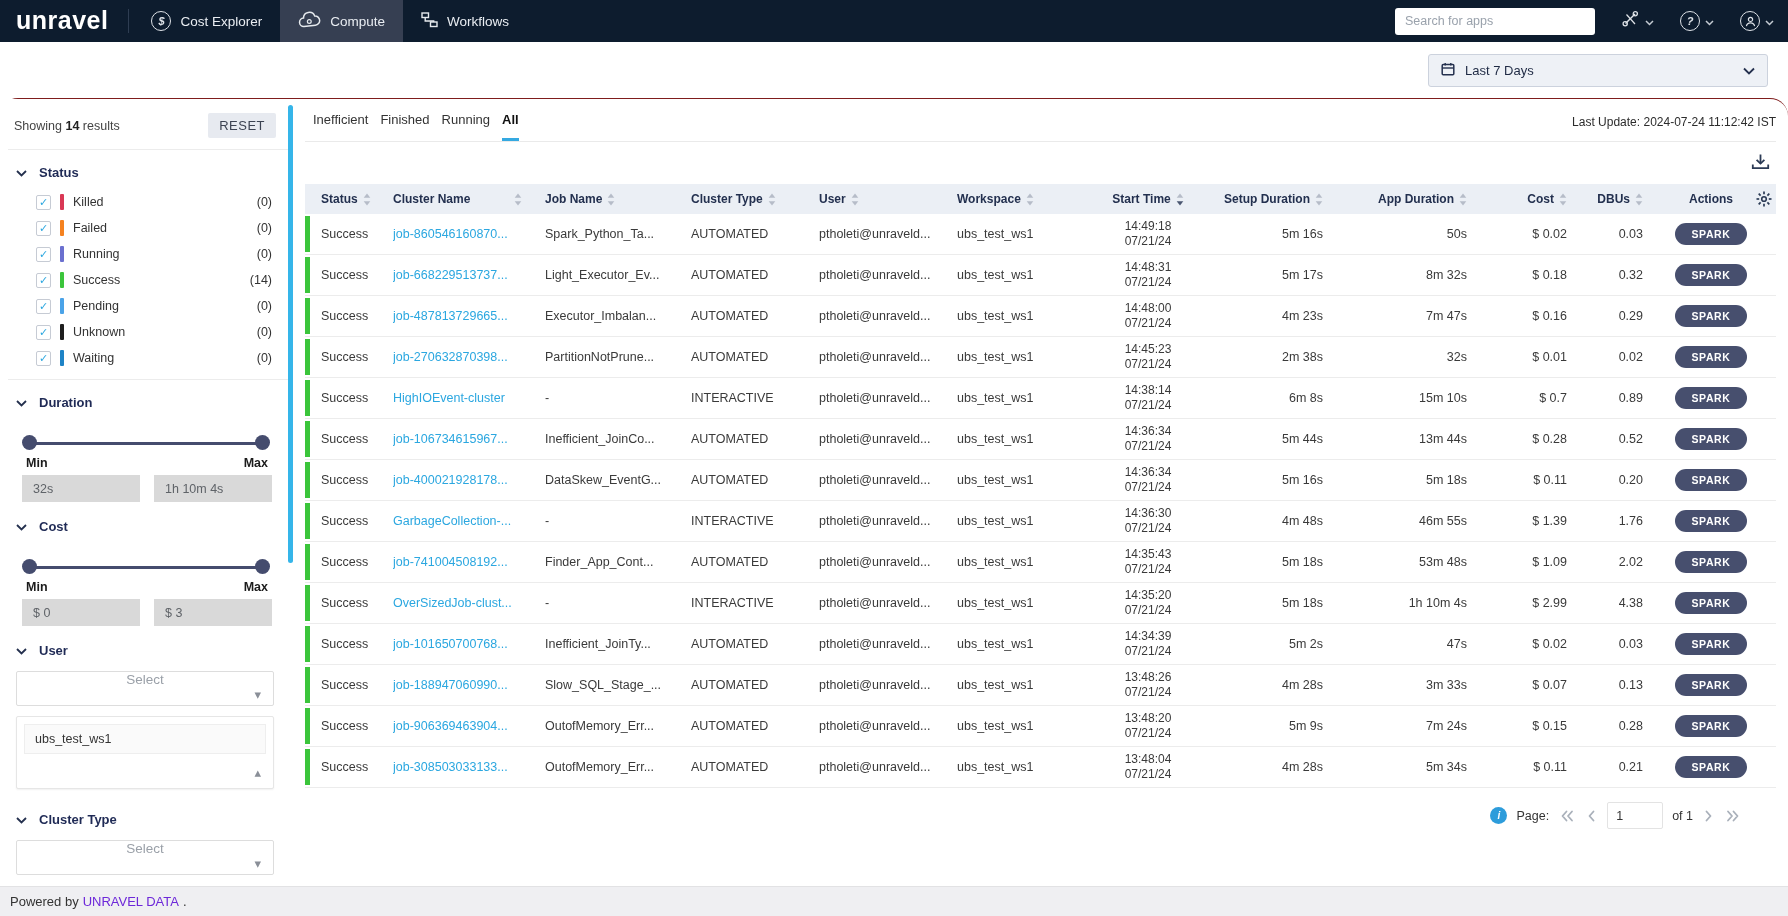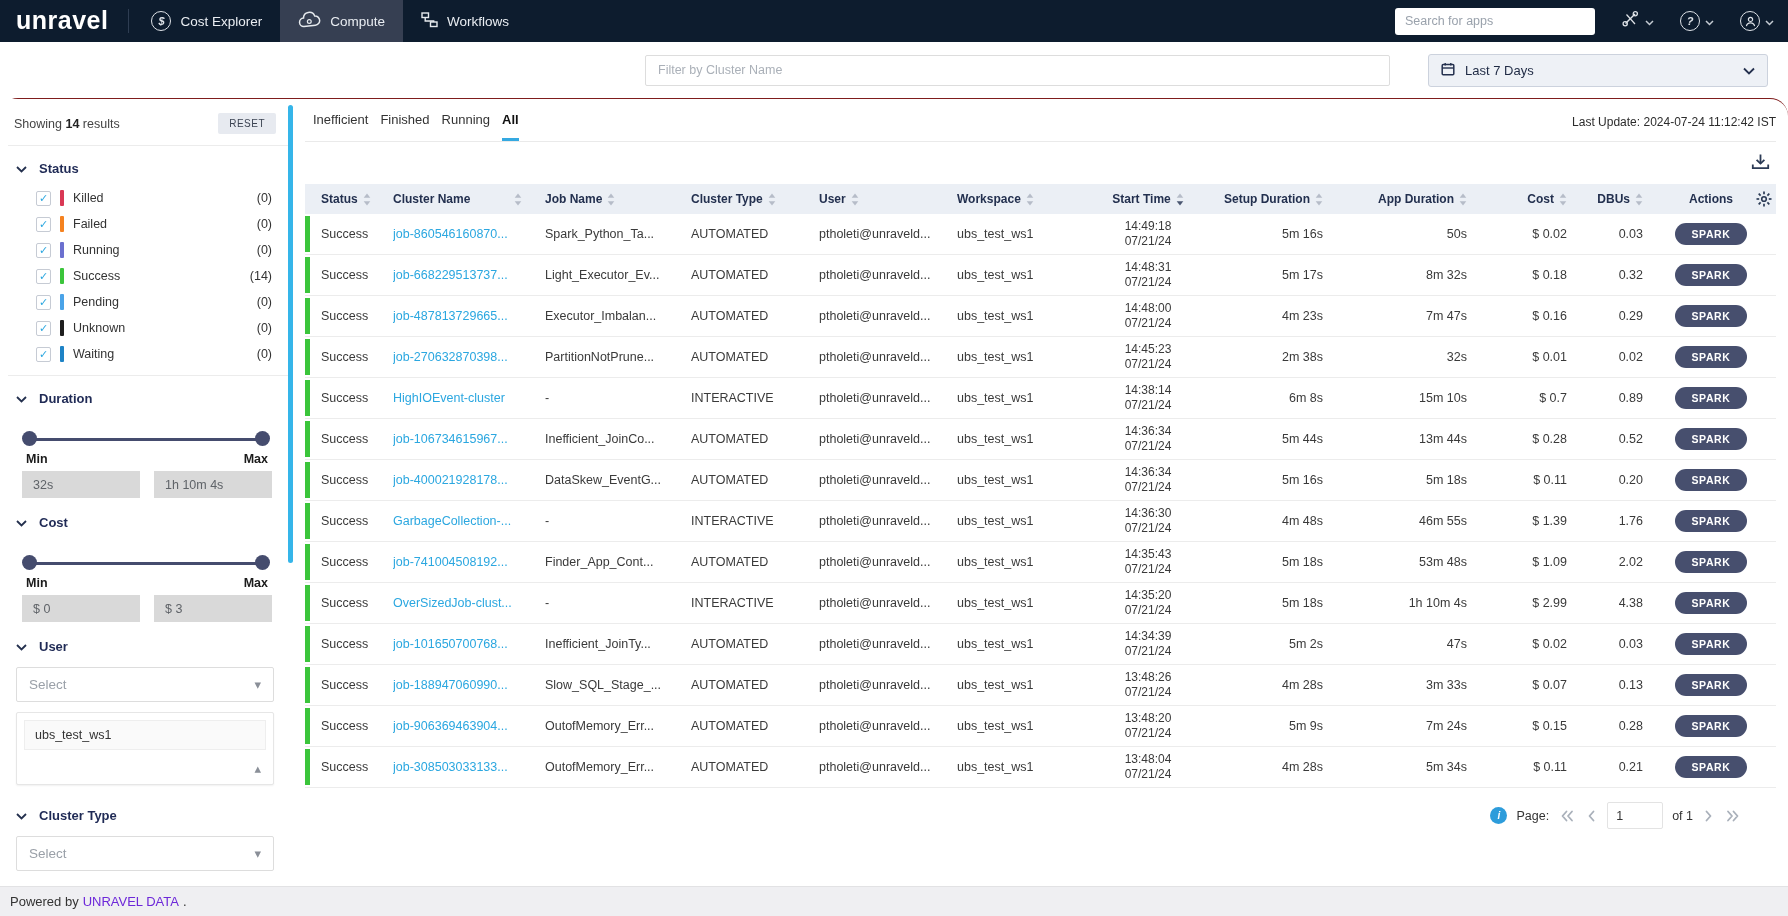--- a/index.html
+++ b/index.html
@@ -26,38 +26,38 @@
   .date-range .chev { margin-left:auto; }
 
   
   .content { display:flex; height:832px; border-top:1px solid #7f1d1d;border-radius:18px; }
   .sidebar { width:288px; padding-left:8px; overflow:hidden; background:#fff; }
   .side-scrollbar { width:5px; background:#35b5e9; border-radius:3px; margin-top:6px; height:458px; flex-shrink:0; }
 
   .sb-header { display:flex; align-items:center; justify-content:space-between; padding:14px 12px 11px 6px; border-bottom:1px solid #ececec; }
   .showing { font-size:12.5px; color:#444; }
   .showing b { color:#222; }
-  .reset-btn { background:#e7eaf0; border:none; padding:5px 11px; font-size:10px; letter-spacing:.5px; color:#3c4352; border-radius:2px; cursor:pointer; font-family:inherit; }
+  .reset-btn { background:#e7eaf0; border:none; padding:5px 11px; font-size:13px; letter-spacing:.5px; color:#3c4352; border-radius:2px; cursor:pointer; font-family:inherit; }
 
   .sec-title { display:flex; align-items:center; gap:12px; padding:15px 10px 9px 8px; font-size:13px; font-weight:bold; color:#1f2a55; cursor:pointer; }
   .status-item { display:flex; align-items:center; gap:9px; padding:5px 16px 5px 28px; font-size:12.5px; color:#333; }
   .checkbox { width:15px; height:15px; border:1px solid #c6cbd4; border-radius:2px; background:#fff; color:#2ba7e0; font-size:11px; font-weight:bold; display:inline-flex; align-items:center; justify-content:center; cursor:pointer; flex-shrink:0; }
   .status-bar { width:4px; height:16px; border-radius:1px; flex-shrink:0; }
   .status-count { margin-left:auto; color:#333; }
   .sec-sep { border-bottom:1px solid #ececec; margin-top:8px; }
 
   .slider { position:relative; height:16px; margin:16px 18px 2px 14px; }
   .slider .track { position:absolute; left:6px; right:6px; top:7px; height:3px; background:#454c6e; border-radius:2px; }
   .slider .handle { position:absolute; top:0; width:15px; height:15px; border-radius:50%; background:#454c6e; }
   .slider .h-min { left:0; } .slider .h-max { right:0; }
   .minmax-labels { display:flex; justify-content:space-between; padding:3px 20px 2px 18px; font-size:12.5px; font-weight:bold; color:#1b1b1b; }
   .minmax-values { display:flex; justify-content:space-between; padding:3px 16px 2px 14px; }
   .val-box { width:118px; height:27px; background:#d9d9d9; color:#5f6368; font-size:12.5px; display:flex; align-items:center; padding-left:11px; }
 
-  .select-box { margin:4px 14px 10px 8px; height:35px; border:1px solid #ddd; border-radius:2px; display:flex; align-items:center; padding:0 12px; font-size:13.5px; color:#9aa0a8; cursor:pointer; background:#fff; }
+  .select-box { margin:4px 14px 10px 8px; height:35px; border:1px solid #ddd; border-radius:2px; display:flex; align-items:center; padding:0 12px; font-size:13.5px; color:#9aa0a8; cursor:pointer; background:#fff;flex-direction:column; }
   .select-box .tri { margin-left:auto; color:#8a8f98; font-size:13px; }
   .ws-panel { margin:2px 14px 8px 8px; border:1px solid #e6e6e6; border-radius:2px; background:#fff; box-shadow:0 1px 2px rgba(0,0,0,.06); }
   .ws-option { margin:7px; border:1px solid #eee; padding:7px 10px; font-size:12.5px; color:#333; background:#fafafa; cursor:pointer; }
   .ws-collapse { display:flex; justify-content:flex-end; padding:4px 12px 8px; color:#8a8f98; font-size:13px; cursor:pointer; }
 
   
   .main { flex:1; padding:0 12px 0 12px; position:relative; }
   .tabs-row { display:flex; align-items:flex-end; border-bottom:1px solid #eaeaea; }
   .tabs { display:flex; gap:12px; padding:13px 4px 0 8px; font-size:13px; color:#333; }
   .tab { padding-bottom:11px; cursor:pointer; border-bottom:3px solid transparent; }
@@ -154,21 +154,20 @@
           </svg>
         </span>
       <span><svg width="9" height="6" viewBox="0 0 9 6">
             <path d="M1 1l3.5 3.5L8 1" fill="none" stroke="#c3cad2" stroke-width="1.5"></path>
           </svg></span>
     </div>
   </div>
 </header>
 
 <div class="filter-bar">
-  <input class="cluster-filter" placeholder="Filter by Cluster Name" style="">
   <div class="date-range">
     <span><svg width="14" height="14" viewBox="0 0 14 14">
           <rect x="1.2" y="2.6" width="11.6" height="10.2" rx="1" fill="none" stroke="#24304e" stroke-width="1.5"></rect>
           <line x1="1.2" y1="6" x2="12.8" y2="6" stroke="#24304e" stroke-width="1.4"></line>
           <line x1="4.2" y1="1" x2="4.2" y2="3.6" stroke="#24304e" stroke-width="1.4"></line>
           <line x1="9.8" y1="1" x2="9.8" y2="3.6" stroke="#24304e" stroke-width="1.4"></line>
         </svg></span>
     <span>Last 7 Days</span>
     <span class="chev"><svg width="12" height="8" viewBox="0 0 12 8">
           <path d="M1 1.5L6 6.5l5-5" fill="none" stroke="#24304e" stroke-width="1.8"></path>

